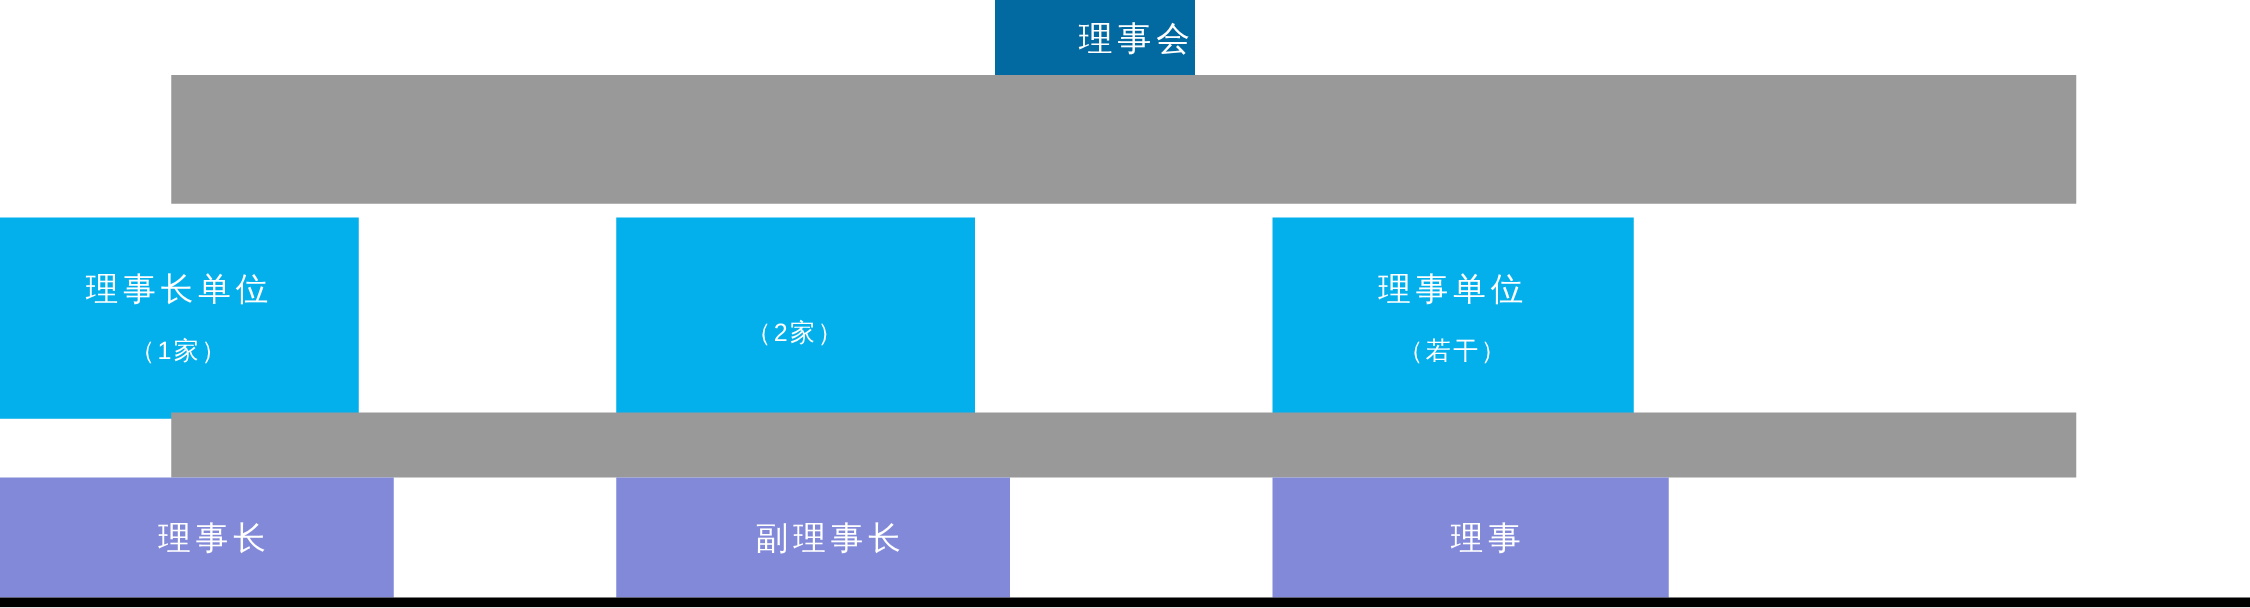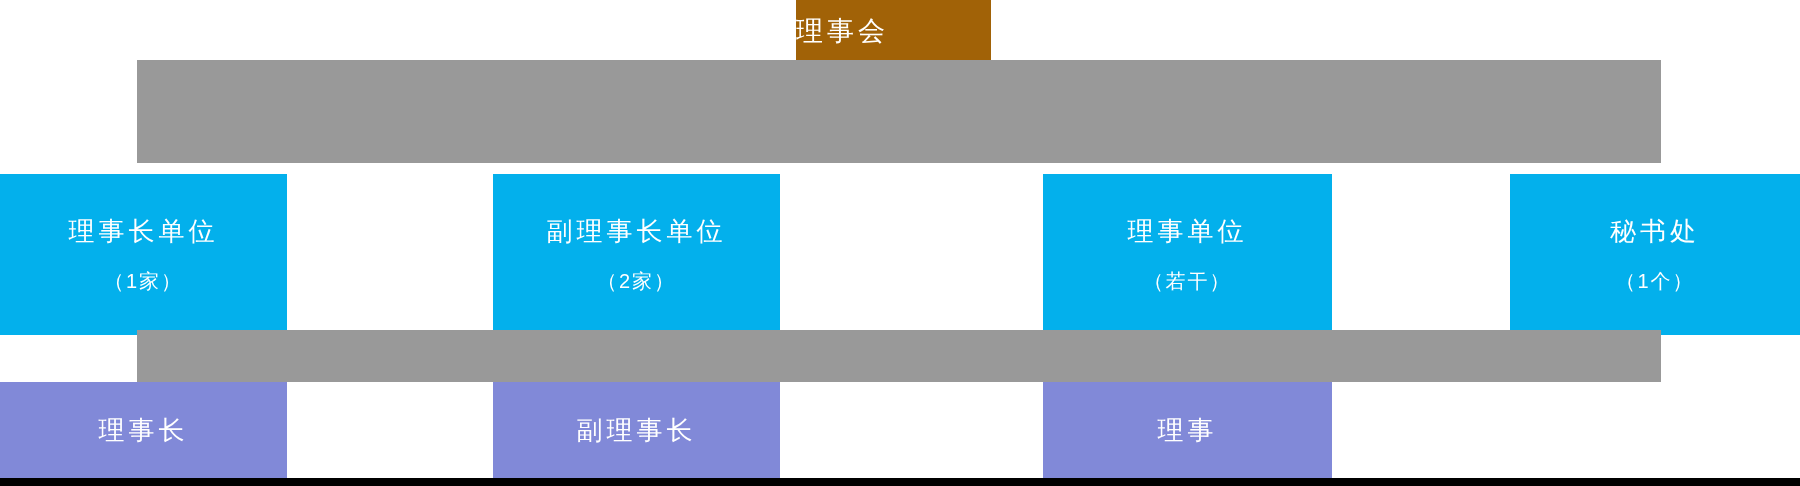--- a/index.html
+++ b/index.html
@@ -16,26 +16,26 @@
     height: 486px;
     background: #ffffff;
     overflow: hidden;
   }
 
   
   .board-box {
     position: absolute;
     left: 796px;
     top: 0px;
-    width: 195px;
+    width: 160px;
     height: 63px;
-    background: #a16207;
+    background: #0369a1;
     display: flex;
     align-items: center;
-    justify-content: flex-start;
+    justify-content: flex-end;
   }
   .board-box .box-label {
     color: #ffffff;
     font-size: 27px;
     letter-spacing: 4px;
     line-height: 1;
     white-space: nowrap;
   }
 
   
@@ -99,33 +99,34 @@
     height: 96px;
   }
   .role-box {
     position: absolute;
     top: 0px;
     height: 96px;
     background: #8189d8;
     display: flex;
     align-items: center;
     justify-content: center;
+    padding-left: 28px;
   }
   .role-box .box-label {
     color: #ffffff;
     font-size: 26px;
     letter-spacing: 4px;
     line-height: 1;
     white-space: nowrap;
   }
 
   
   .col-0 { left: 0px;    width: 287px; }
   .col-1 { left: 493px;  width: 287px; }
-  .col-2 { left: 1018px; width: 289px; margin-left: 25px; }
+  .col-2 { left: 1018px; width: 289px; }
   .col-3 { left: 1510px; width: 290px; }
 
   
   .bottom-strip {
     position: absolute;
     left: 0px;
     top: 478px;
     width: 1800px;
     height: 8px;
     background: #000000;
@@ -143,33 +144,28 @@
   <div class="connector-bar connector-bar-top"></div>
 
   <div class="unit-row">
 
     <div class="unit-box col-0">
       <span class="box-label">理事长单位</span>
       <span class="box-count">（1家）</span>
     </div>
 
     <div class="unit-box col-1">
-      <span class="box-label">副理事长单位</span>
       <span class="box-count">（2家）</span>
     </div>
 
     <div class="unit-box col-2">
       <span class="box-label">理事单位</span>
       <span class="box-count">（若干）</span>
     </div>
 
-    <div class="unit-box col-3">
-      <span class="box-label">秘书处</span>
-      <span class="box-count">（1个）</span>
-    </div>
 
   </div>
 
   <div class="connector-bar connector-bar-bottom"></div>
 
   <div class="role-row">
 
     <div class="role-box col-0">
       <span class="box-label">理事长</span>
     </div>

